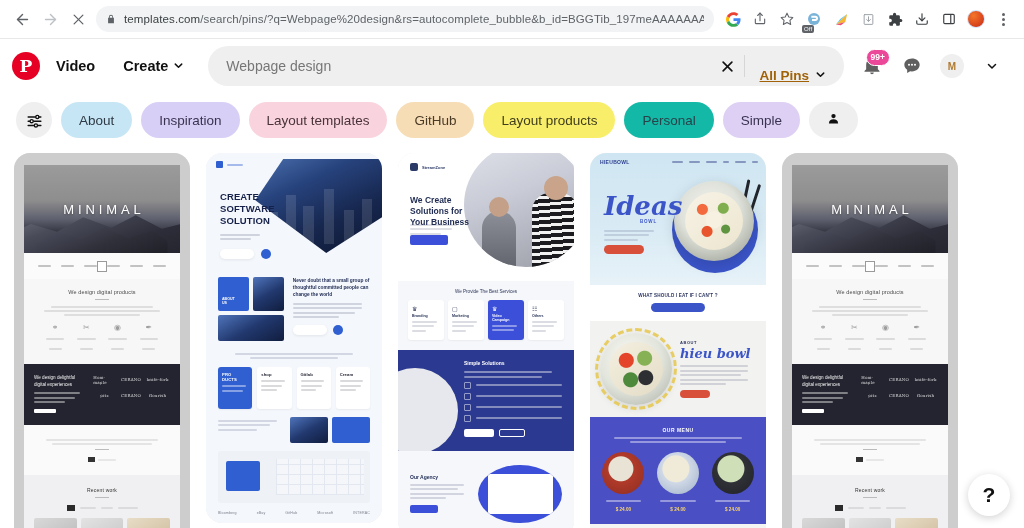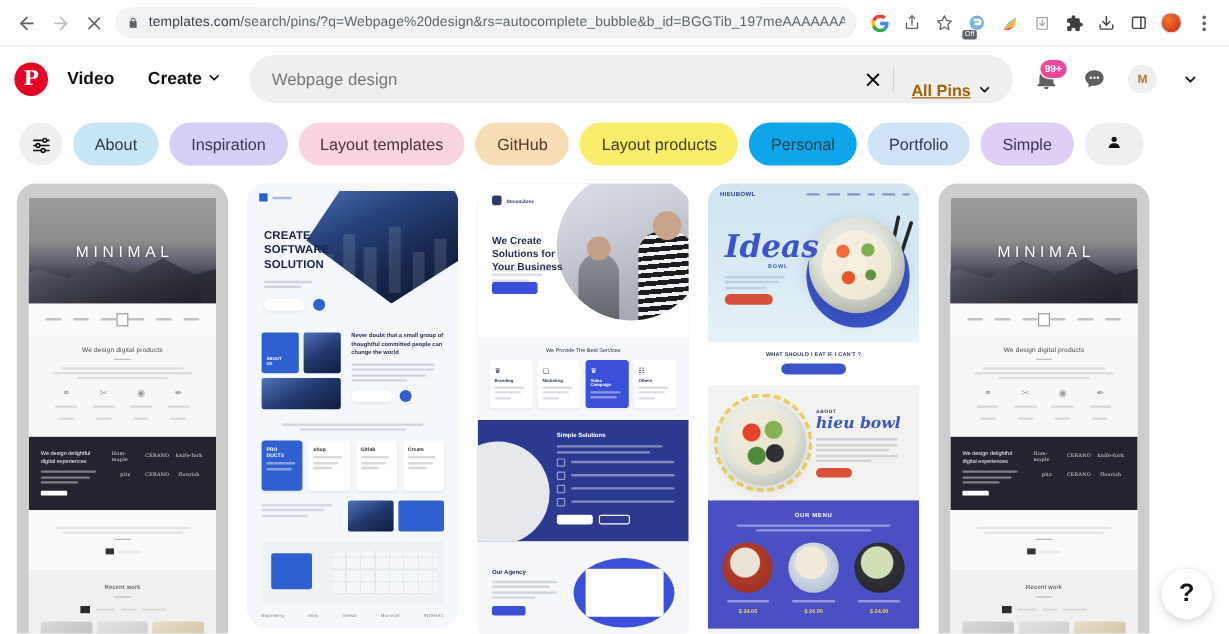--- a/index.html
+++ b/index.html
@@ -613,25 +613,22 @@
     </div>
   <div class="chip" style="background: rgb(249, 212, 222); color: rgb(74, 50, 58);">
       <span>Layout templates</span>
     </div>
   <div class="chip" style="background: rgb(247, 221, 182); color: rgb(74, 59, 39);">
       <span>GitHub</span>
     </div>
   <div class="chip" style="background: rgb(249, 238, 106); color: rgb(63, 61, 28);">
       <span>Layout products</span>
     </div>
-  <div class="chip" style="background: #0ea5e9; color: rgb(40, 66, 74);">
+  <div class="chip" style="background: #14b8a6; color: rgb(40, 66, 74);">
       <span>Personal</span>
-    </div>
-  <div class="chip" style="background: rgb(207, 227, 247); color: rgb(42, 58, 77);">
-      <span>Portfolio</span>
     </div>
   <div class="chip" style="background: rgb(221, 208, 244); color: rgb(58, 51, 80);">
       <span>Simple</span>
     </div>
   <div class="chip" style="background: rgb(239, 239, 239); color: rgb(17, 17, 17);">
     <span>
       <svg width="13" height="13" viewBox="0 0 24 24" fill="#111">
           <circle cx="12" cy="7.5" r="4"></circle>
           <path d="M3.5 21c0-4.7 3.8-7.5 8.5-7.5s8.5 2.8 8.5 7.5z"></path>
         </svg>

